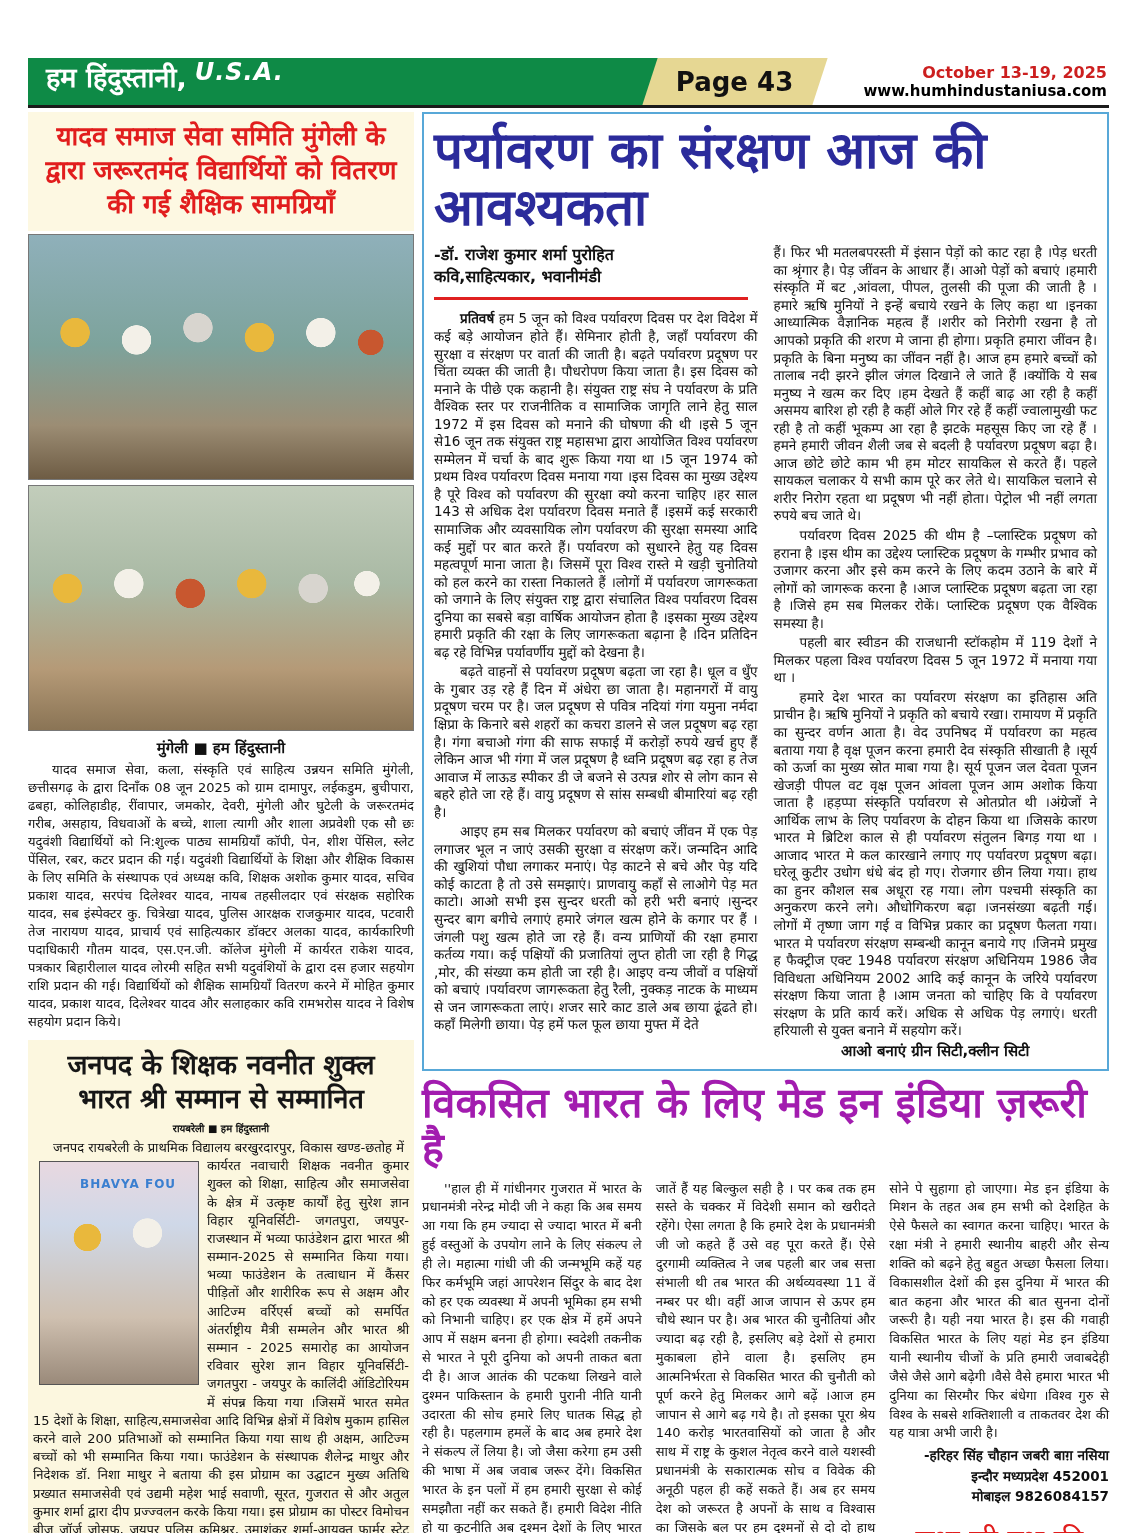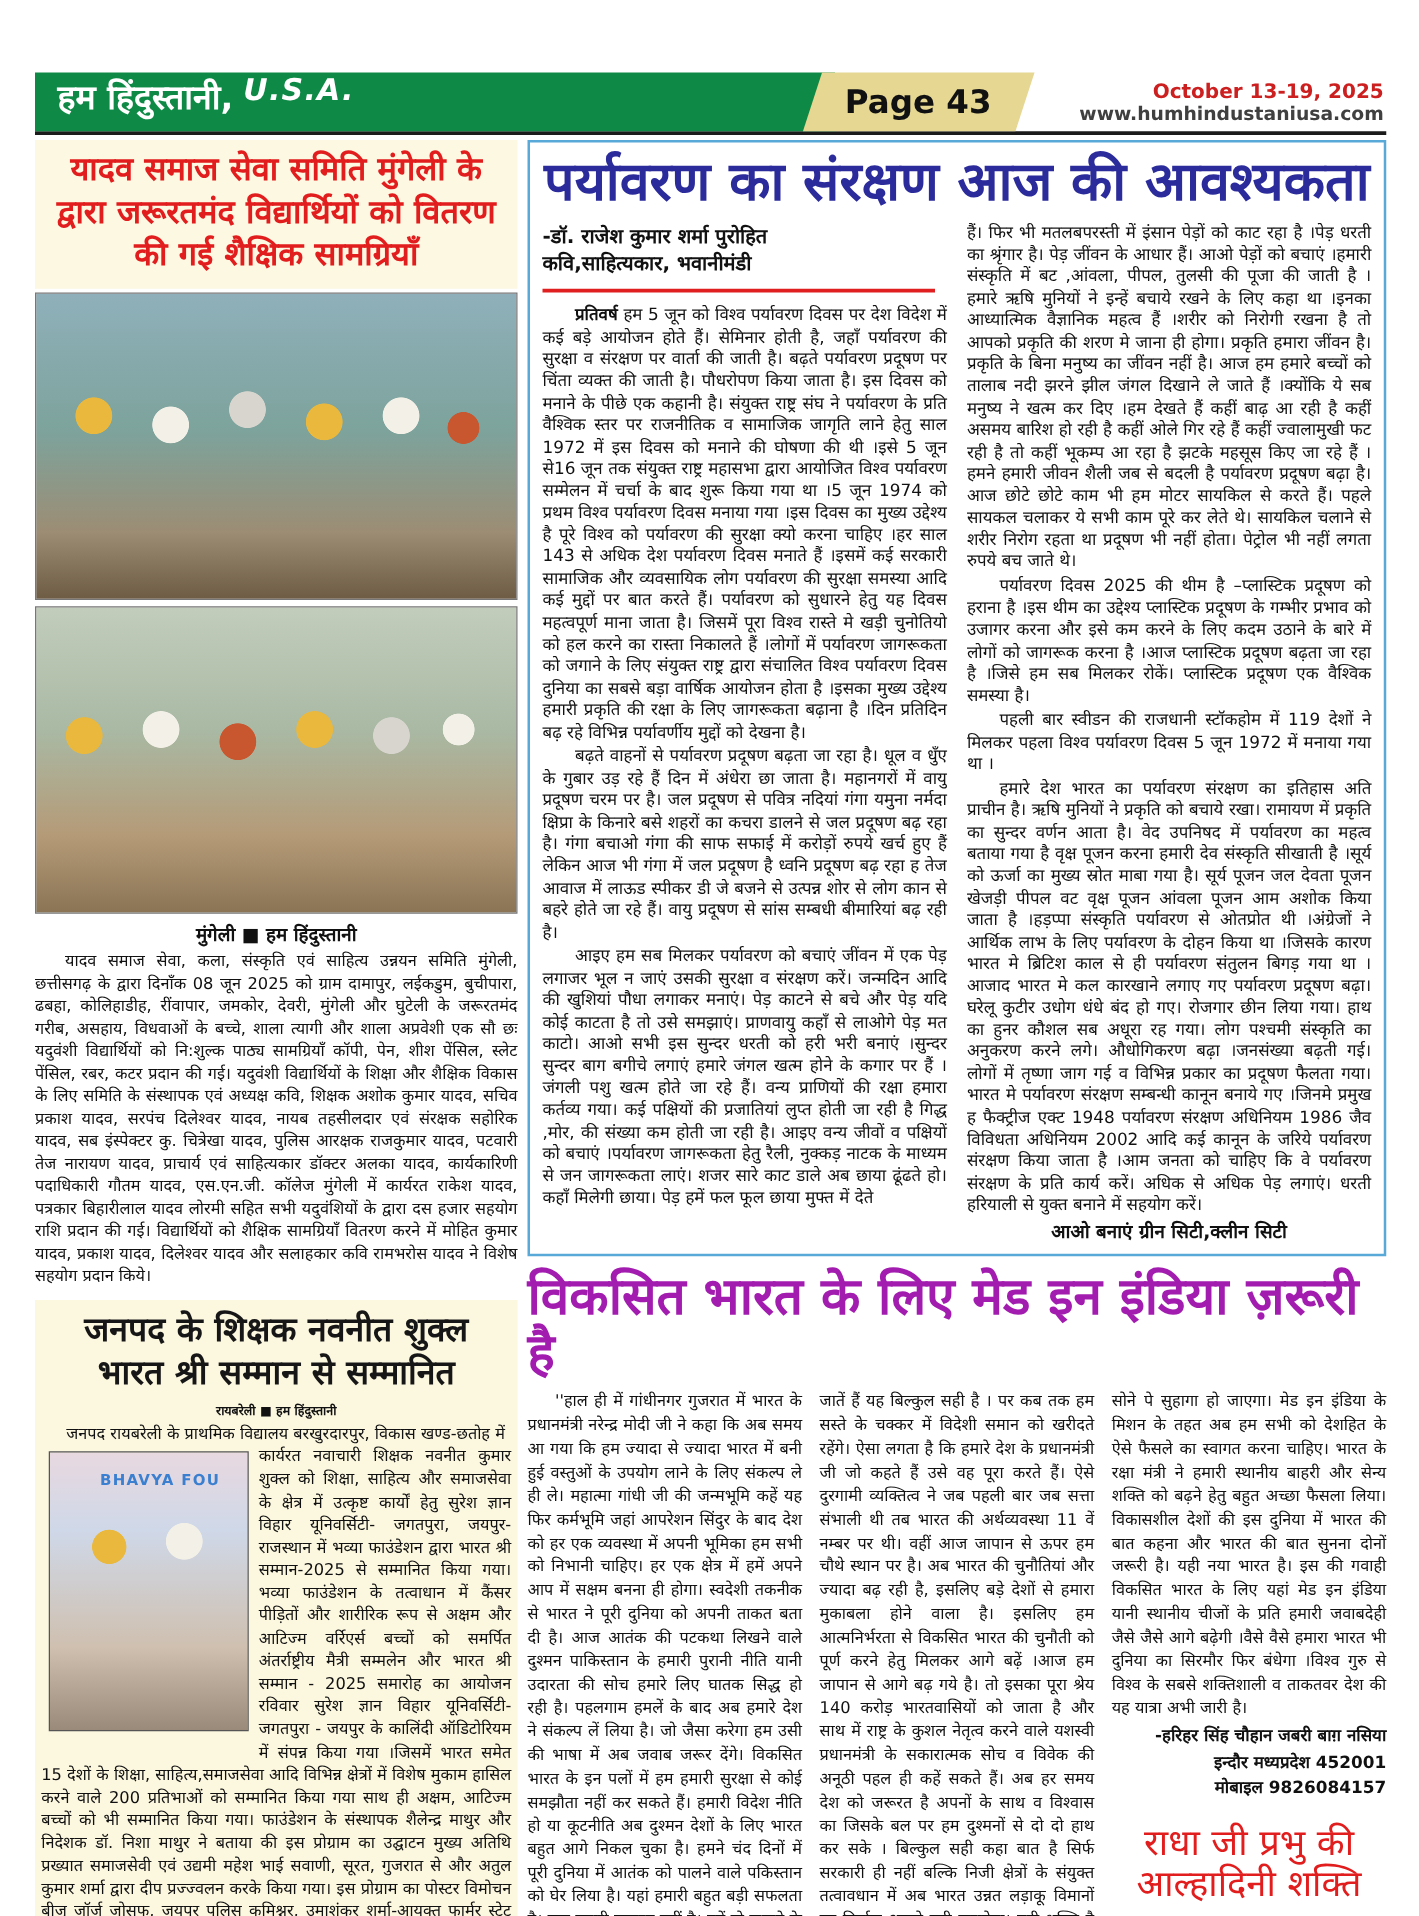--- a/index.html
+++ b/index.html
@@ -9,21 +9,21 @@
 
   
   .header { display:flex; align-items:stretch; height:50px; border-bottom:3px solid #1b1b1b; padding-bottom:0; position:relative; }
   .masthead { background:#0e8a46; color:#fff; flex:0 0 640px; display:flex; align-items:flex-start; padding-left:18px; font-weight:bold; }
   .masthead .hindi { font-size:27px; }
   .masthead .usa { font-size:24px; font-style:italic; margin-left:8px; letter-spacing:1px; }
   .pagebox { background:#e6d793; transform:skewX(-18deg); margin-left:-18px; flex:0 0 170px; display:flex; align-items:center; justify-content:center; }
   .pagebox .inner { transform:skewX(18deg); font-size:26px; font-weight:bold; color:#111; }
   .issue { margin-left:auto; text-align:right; padding-right:2px; display:flex; flex-direction:column; justify-content:center; }
   .issue .date { color:#cc1f1f; font-weight:bold; font-size:16px; }
-  .issue .site { color:#404040; font-weight:bold; font-size:15px; }
+  .issue .site { color:#000000; font-weight:bold; font-size:15px; }
 
   
   .main { display:flex; gap:8px; margin-top:4px; }
   .leftcol { flex:0 0 386px; }
   .rightcol { flex:1; min-width:0; }
 
   
   .lc-headline-box { background:#fdf8e2; padding:8px 6px 10px; }
   .lc-headline { color:#e11d1d; font-weight:bold; font-size:26px; line-height:1.3; text-align:center; }
   .photo { border:1px solid #777; width:100%; }
@@ -57,21 +57,21 @@
   .photo3 { float:left; width:160px; height:224px; margin:4px 8px 19px 6px; position:relative;
     border:1px solid #555;
     background:
       radial-gradient(circle 14px at 30% 34%, #e9b83c 96%, rgba(0,0,0,0) 100%),
       radial-gradient(circle 15px at 68% 32%, #f3f0e8 96%, rgba(0,0,0,0) 100%),
       linear-gradient(180deg,#e8d8e0 0%,#cfd8e8 28%,#cfc0b0 70%,#9a8a7a 100%); }
   .photo3 .banner-text { position:absolute; top:14px; left:40px; color:#3a7fd0; font-weight:bold; font-size:12px; letter-spacing:1px; }
 
   
   .env-box { border:2px solid #58a8d8; padding:6px 10px 8px; background:#fff; }
-  .env-headline { color:#2b2b9b; font-weight:bold; font-size:43px; line-height:1.12; text-align:center; margin:2px 0 8px; }
+  .env-headline { color:#2b2b9b; font-weight:bold; font-size:51px; line-height:1.12; margin:2px 0 8px; }
   .env-cols { display:flex; gap:16px;justify-content:center; }
   .env-col { flex:1; min-width:0; font-size:13.5px; line-height:1.3; text-align:justify; }
   .env-col p { margin-bottom:2px; }
   .env-col p.ind { text-indent:26px; }
   .env-byline { font-weight:bold; font-size:16px; line-height:1.35; }
   .env-rule { height:3px; background:#e02020; width:97%; margin:10px 0 10px; }
   .env-closing { font-weight:bold; text-align:center; font-size:15px; margin-top:2px; }
 
   
   .made-headline { color:#a21caf; font-weight:bold; font-size:41px; line-height:1.1; text-align:left; margin:10px 0 8px; }

